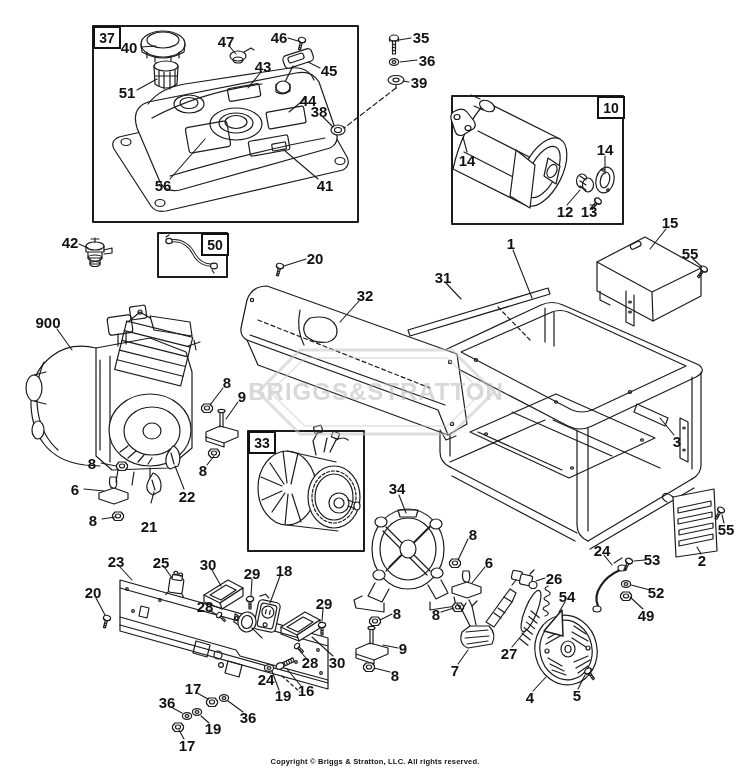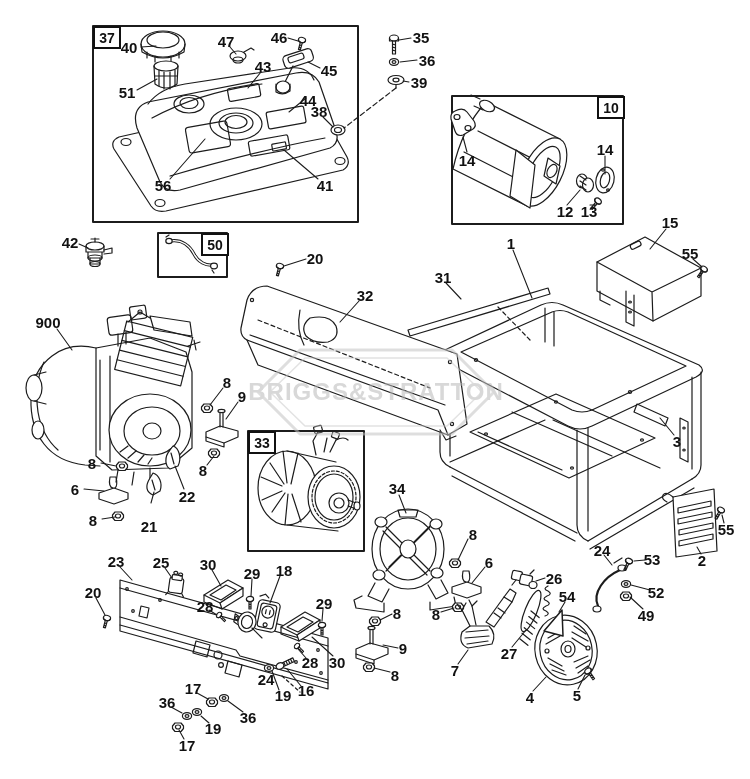--- a/index.html
+++ b/index.html
@@ -578,14 +578,15 @@
       <div class="callout" style="left: 652px; top: 559px;">53</div>
       <div class="callout" style="left: 656px; top: 592px;">52</div>
       <div class="callout" style="left: 646px; top: 615px;">49</div>
       <div class="callout" style="left: 702px; top: 560px;">2</div>
       <div class="callout" style="left: 726px; top: 529px;">55</div>
       <div class="group-label" style="left: 93px; top: 26px;">37</div>
       <div class="group-label" style="left: 597px; top: 96px;">10</div>
       <div class="group-label" style="left: 201px; top: 233px;">50</div>
       <div class="group-label" style="left: 248px; top: 431px;">33</div>
     </div>
+<div id="copyright">Copyright © Briggs &amp; Stratton, LLC. All rights reserved.</div>
 
 </div>
 
 </body></html>

